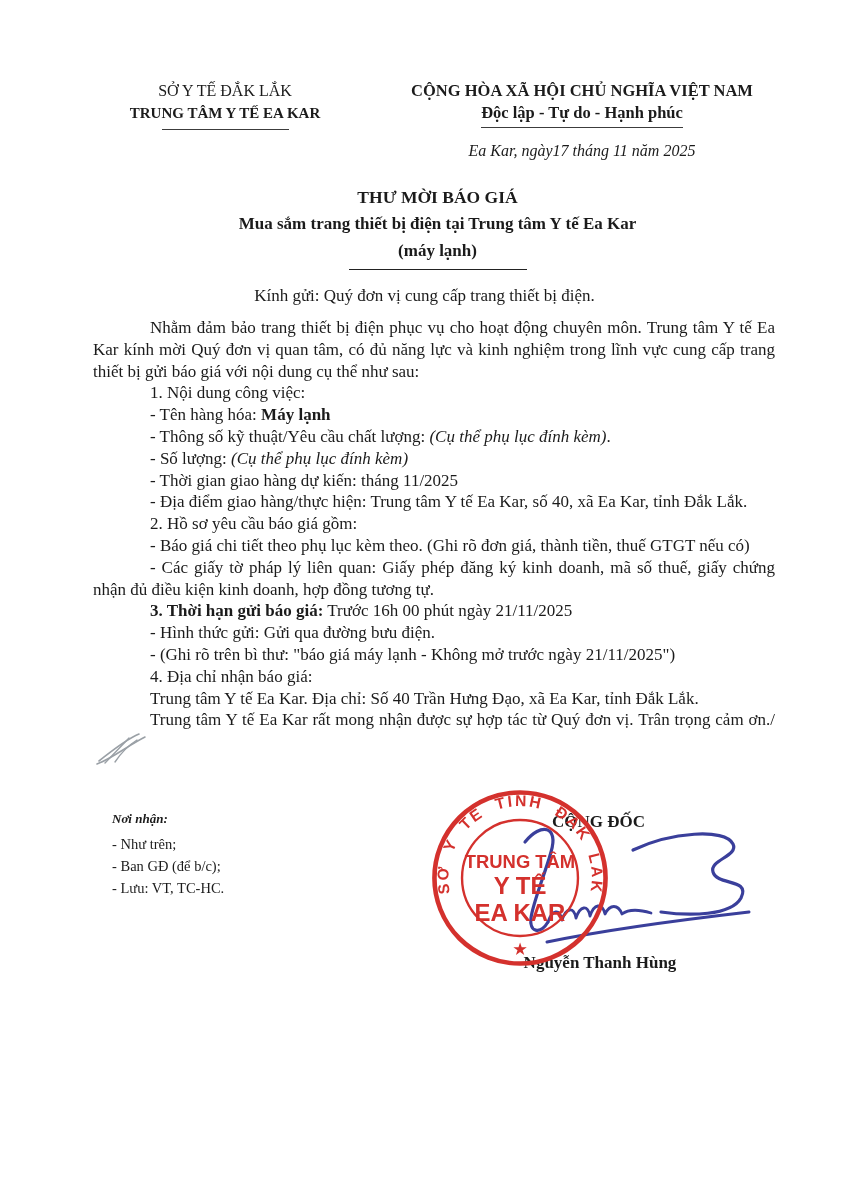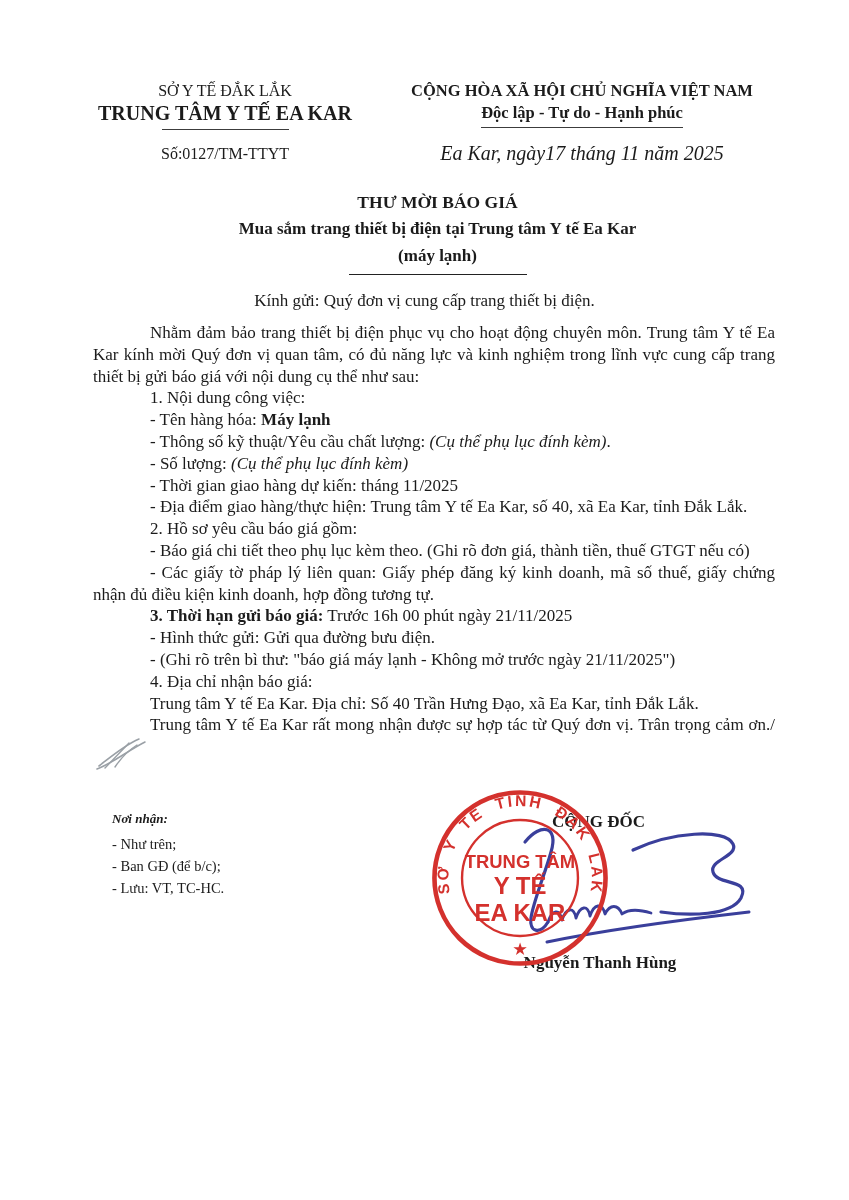--- a/index.html
+++ b/index.html
@@ -16,28 +16,28 @@
     background:#ffffff;
     color:var(--ink);
     font-family:"Liberation Serif","DejaVu Serif",serif;
     overflow:hidden;
   }
   
   .hdr{display:flex;padding:80px 60px 0 75px;}
   .hdr-left{flex:0 0 300px;text-align:center;}
   .hdr-right{flex:1;text-align:center;}
   .org-parent{font-size:16px;line-height:22px;}
-  .org-name{font-size:20px;line-height:22px;font-weight:bold;}
+  .org-name{font-size:15px;line-height:22px;font-weight:bold;}
   .hr-short{width:127px;border-top:1.6px solid var(--rule);margin:5px auto 0;}
   .doc-number{font-size:16px;margin-top:15px;}
   .motto1{font-size:16.5px;line-height:22px;font-weight:bold;}
   .motto2{margin-top:1px;text-align:center;}
   .motto2 span{display:inline-block;font-size:16.5px;font-weight:bold;
     border-bottom:1.6px solid var(--rule);padding-bottom:4px;}
-  .date-line{font-size:20px;font-style:italic;margin-top:14px;}
+  .date-line{font-size:16px;font-style:italic;margin-top:14px;}
   
   .title-block{text-align:center;margin-top:24px;padding-left:26px;}
   .title-main{font-size:17.5px;font-weight:bold;line-height:26px;}
   .title-sub{font-size:17px;font-weight:bold;line-height:27px;}
   .title-item{font-size:17px;font-weight:bold;line-height:27px;}
   .title-rule{width:178px;border-top:1.7px solid #222;margin:5px auto 0;}
   
   .salutation{text-align:center;font-size:17px;margin-top:16px;}
   .body{width:682px;margin:11px 74px 0 93px;}
   .par{
@@ -64,21 +64,20 @@
 </head>
 <body>
 
 <div class="page">
 
   <div class="hdr">
     <div class="hdr-left">
       <div class="org-parent">SỞ Y TẾ ĐẮK LẮK</div>
       <div class="org-name">TRUNG TÂM Y TẾ EA KAR</div>
       <div class="hr-short"></div>
-      <div class="doc-number">Số:0127/TM-TTYT</div>
     </div>
     <div class="hdr-right">
       <div class="motto1">CỘNG HÒA XÃ HỘI CHỦ NGHĨA VIỆT NAM</div>
       <div class="motto2"><span>Độc lập - Tự do - Hạnh phúc</span></div>
       <div class="date-line">Ea Kar, ngày17 tháng 11 năm 2025</div>
     </div>
   </div>
 
   <div class="title-block">
     <div class="title-main">THƯ MỜI BÁO GIÁ</div>

